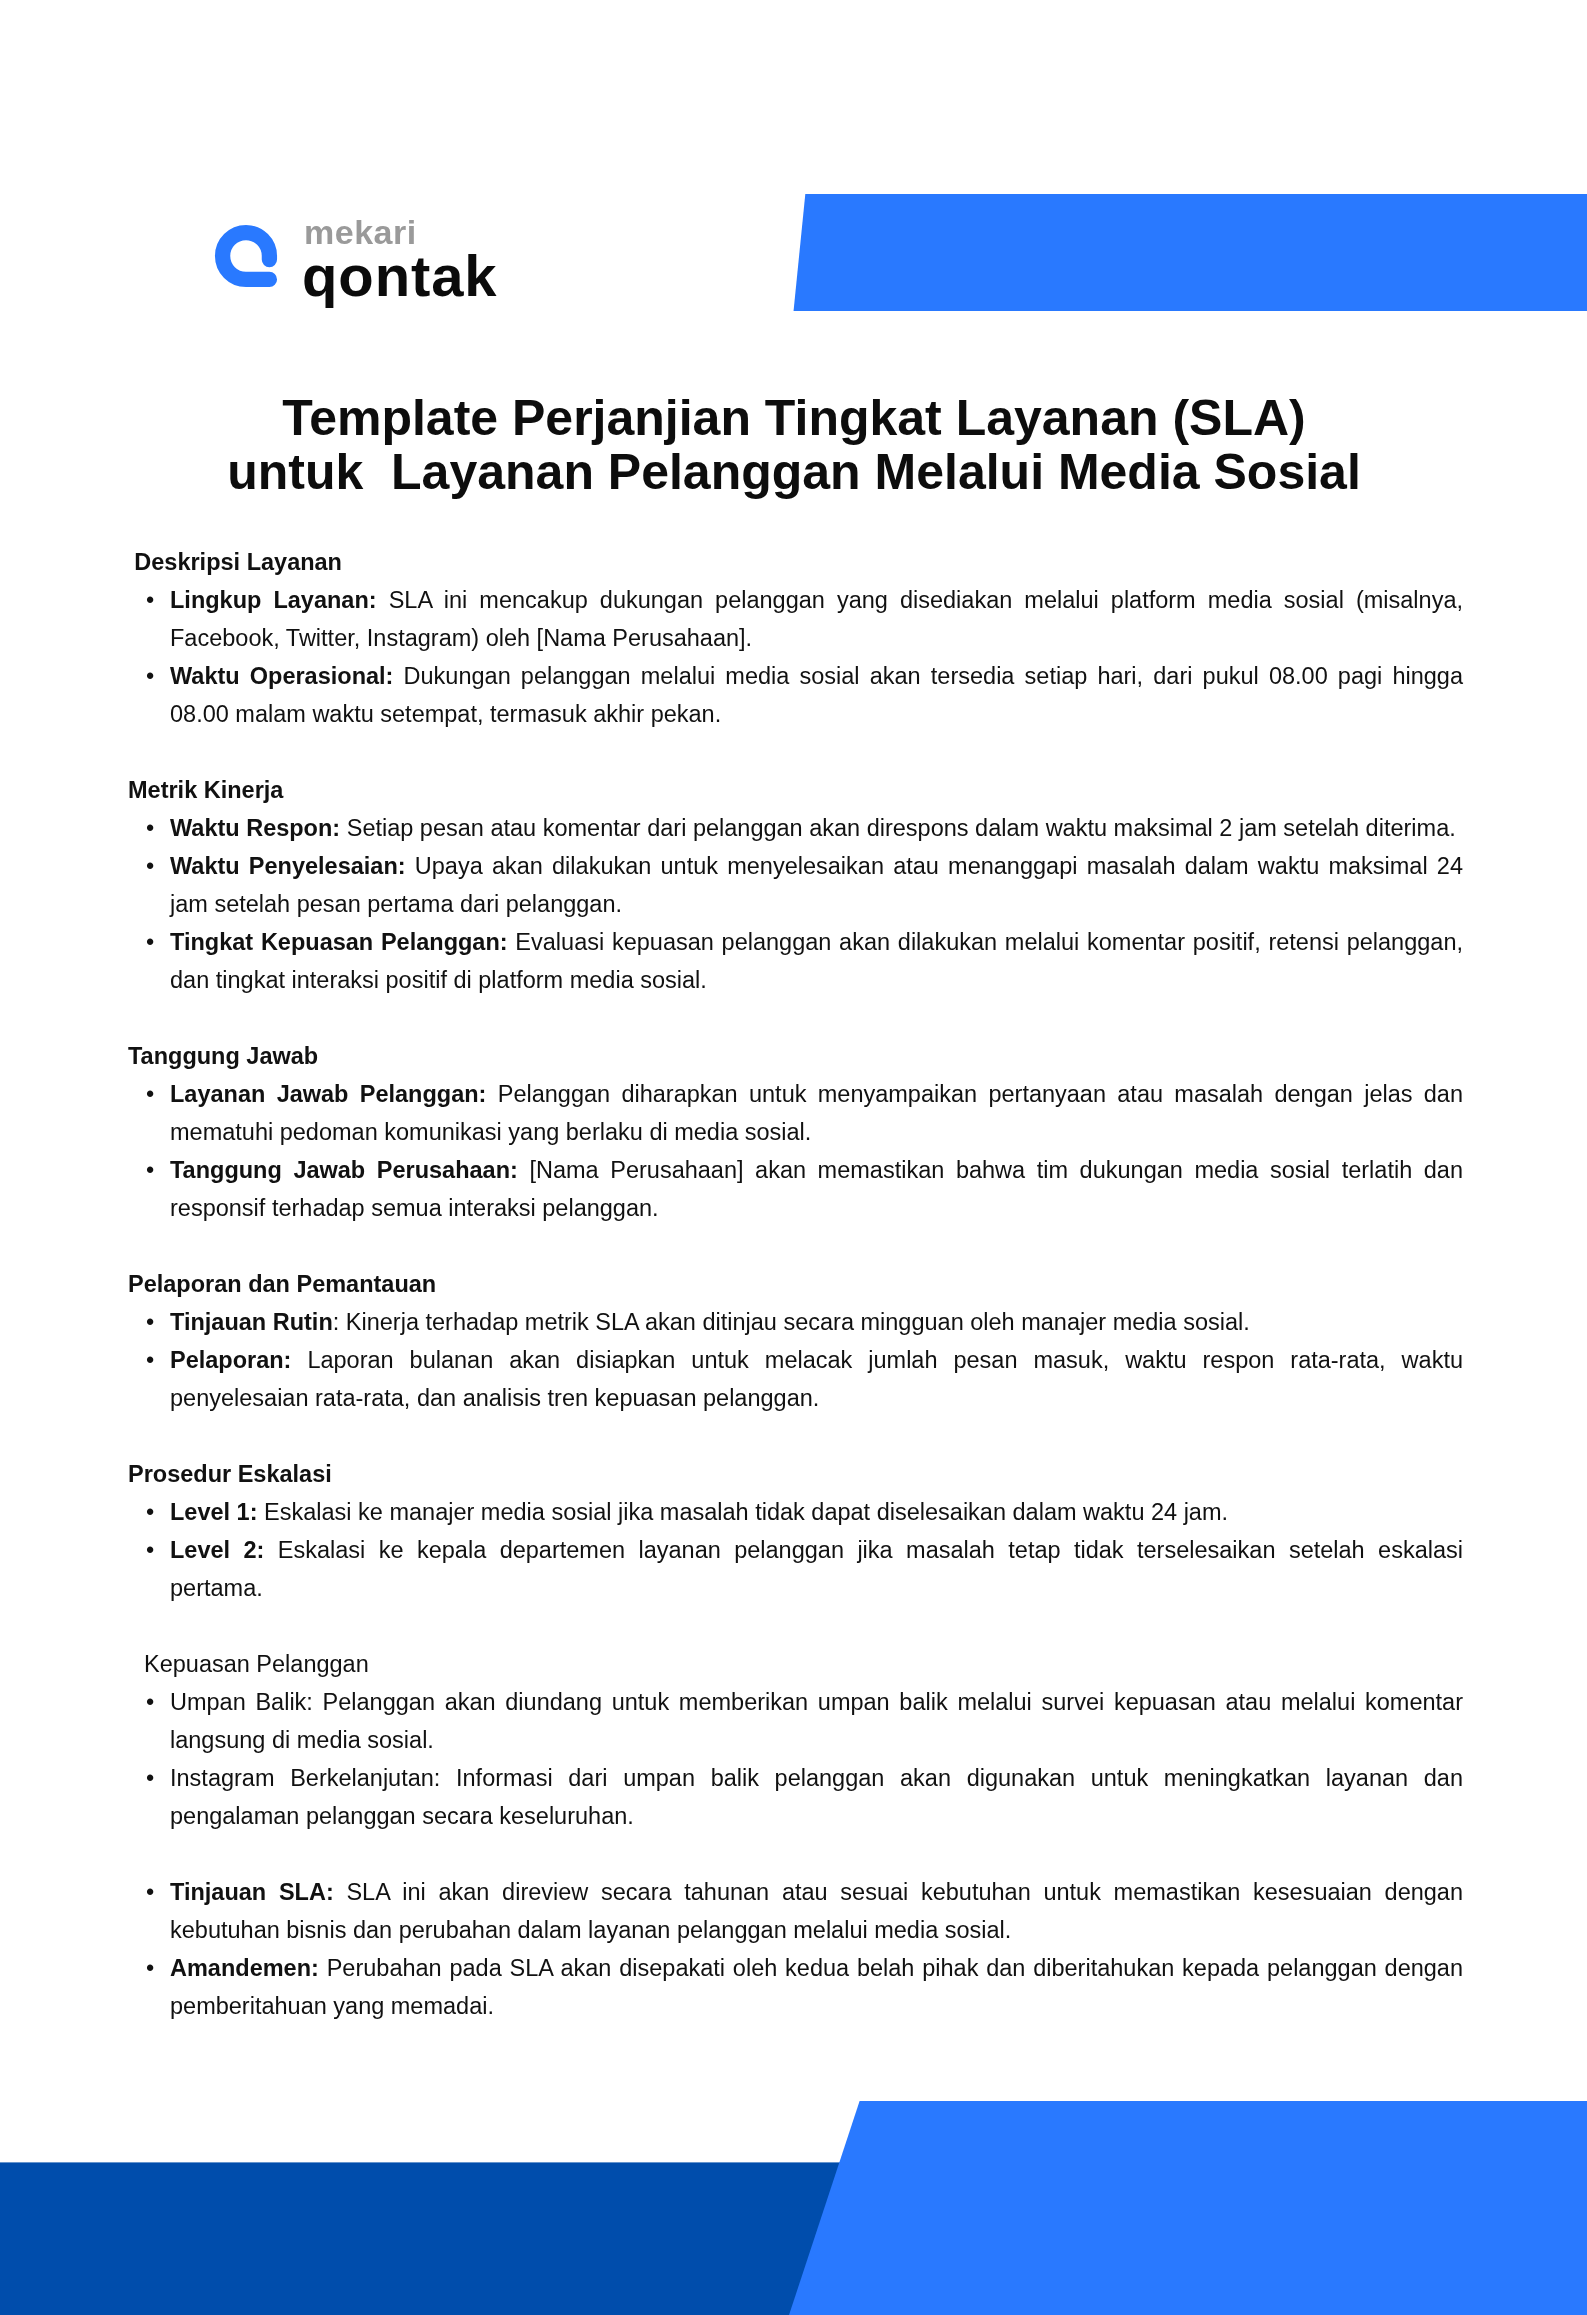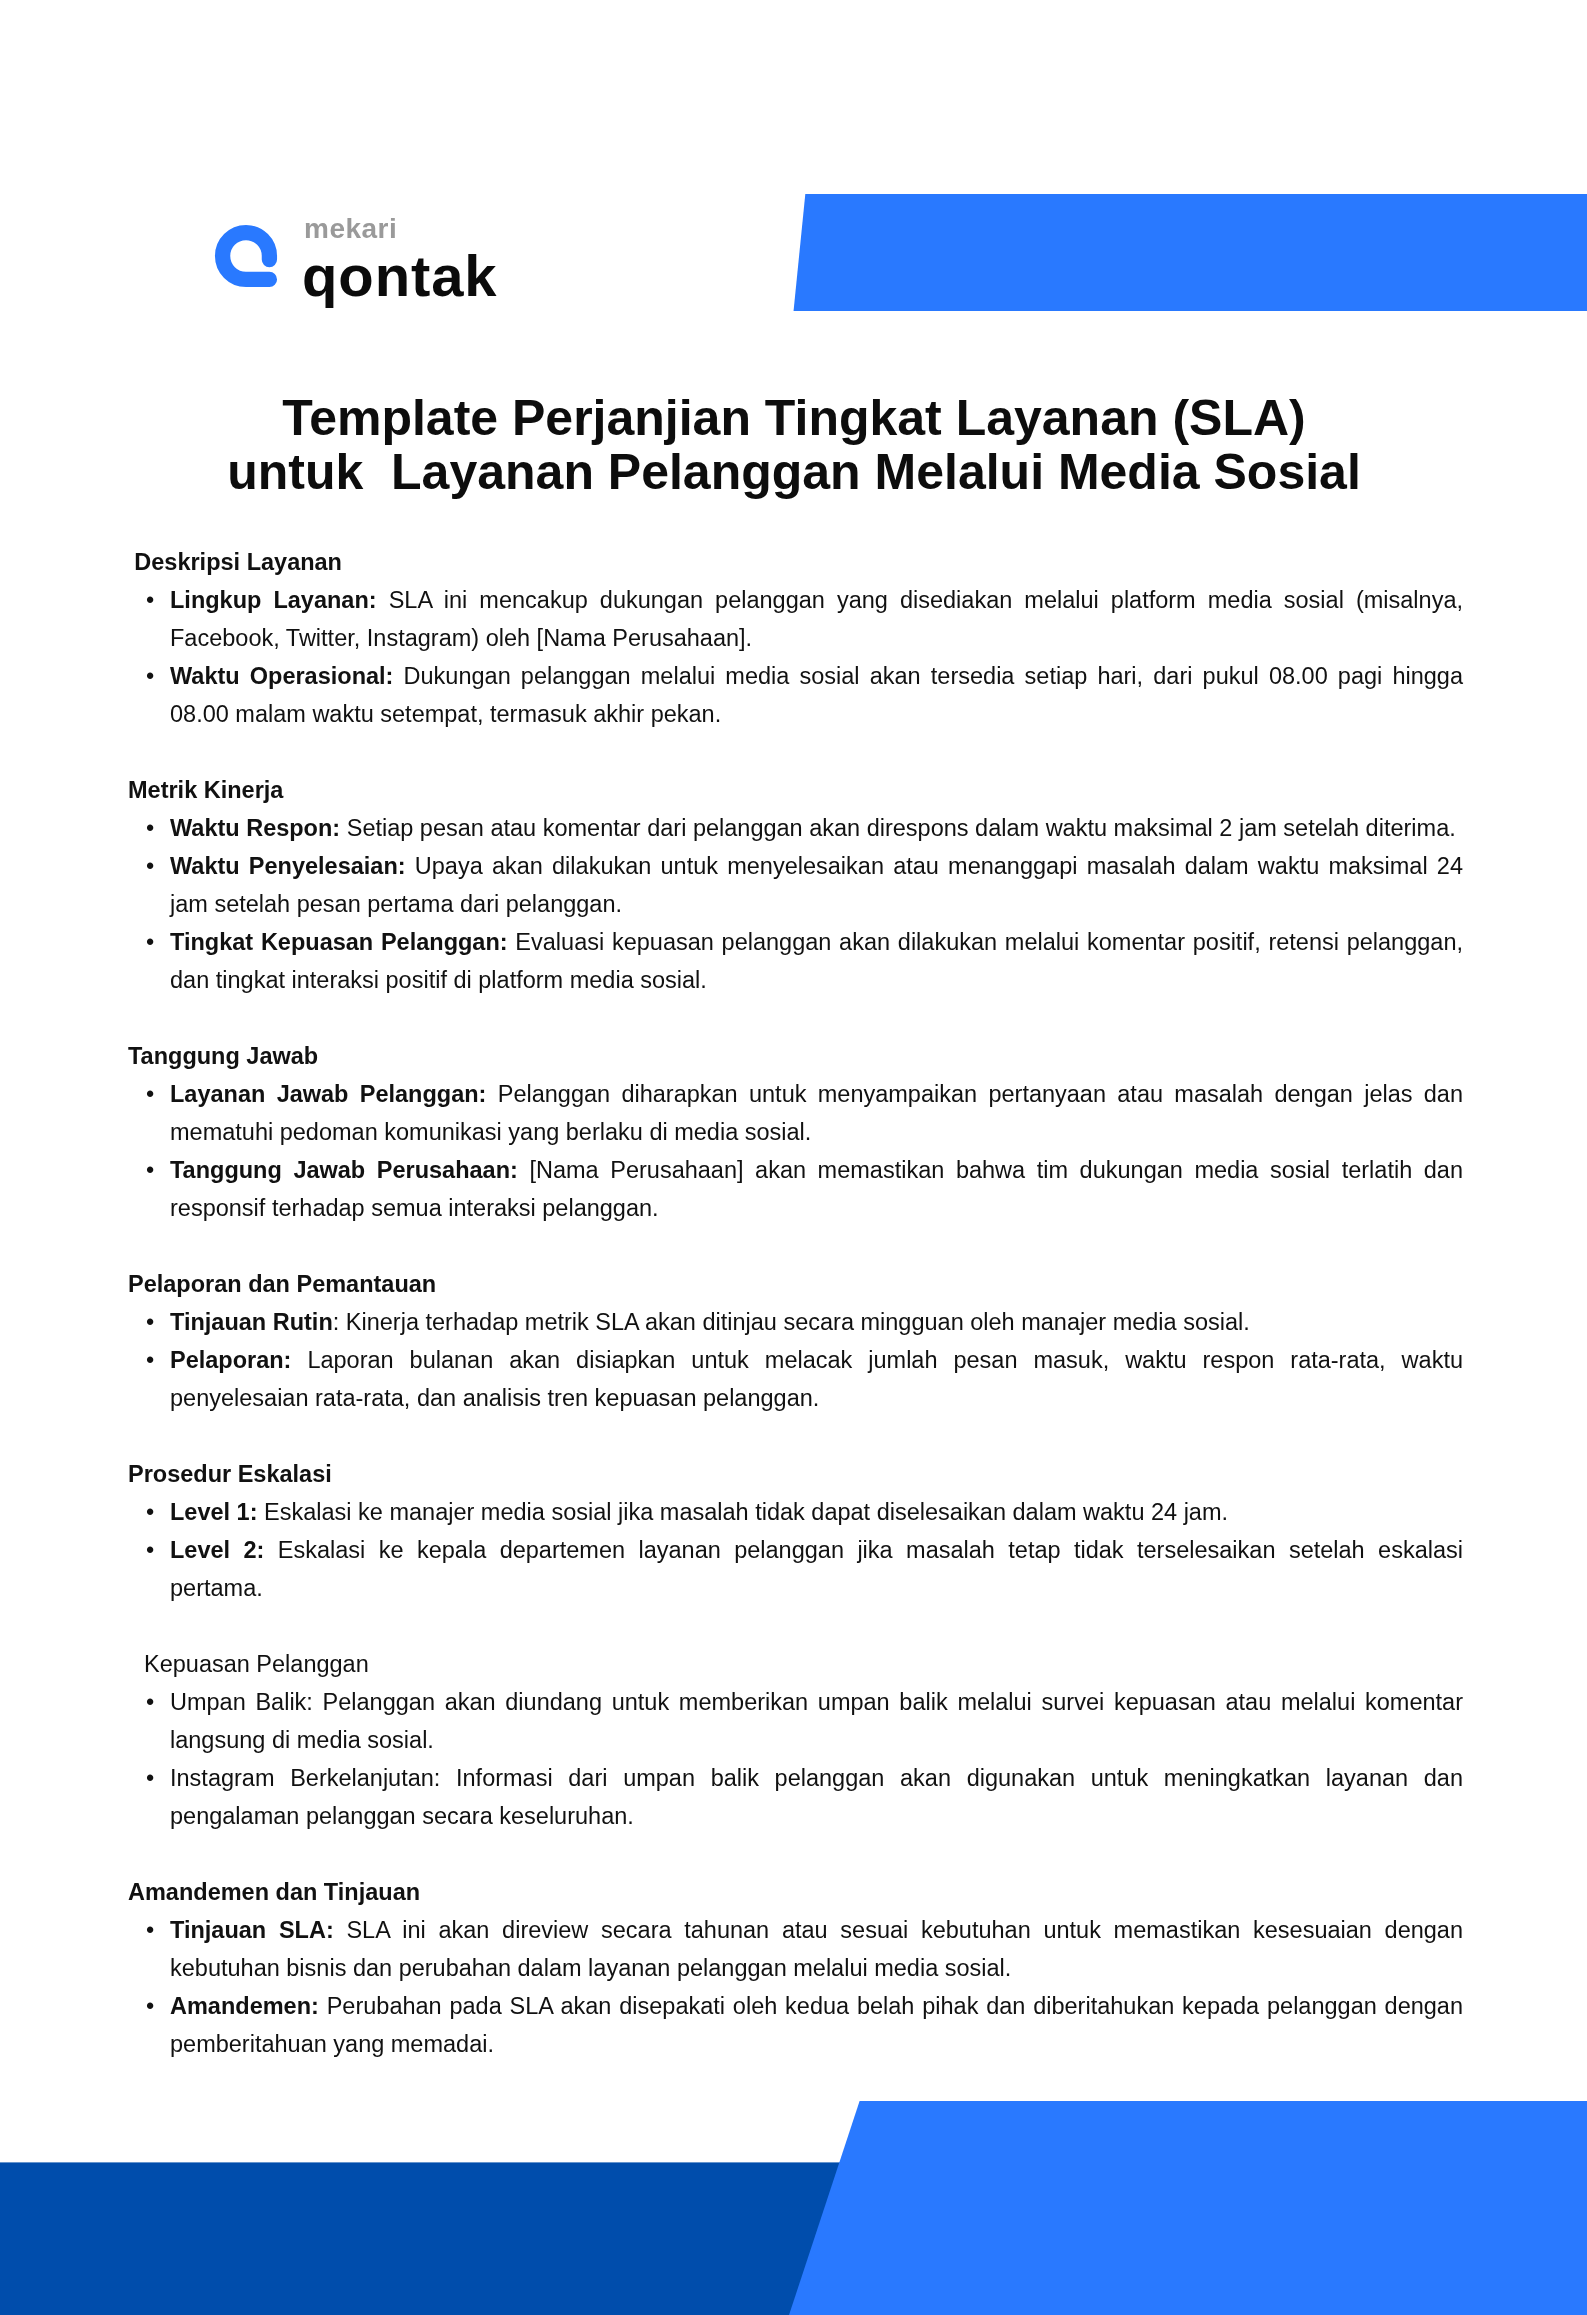--- a/index.html
+++ b/index.html
@@ -4,21 +4,21 @@
 <style>
   html, body { margin:0; padding:0; background:#ffffff; }
   body { width:1588px; height:2316px; position:relative; overflow:hidden;
          font-family:"Liberation Sans", sans-serif; color:#111111; }
 
   .top-band { position:absolute; left:0; top:194px; width:1588px; height:117px; }
   .bottom-band-light { position:absolute; left:0; top:2101px; width:1588px; height:214px; }
 
   .logo { position:absolute; left:210px; top:213px; width:308px; height:100px; }
   .logo-mark { position:absolute; left:0; top:7.2px; width:72px; height:72px; }
-  .logo-mekari { position:absolute; left:94px; top:0px; font-size:28px; font-weight:bold;
+  .logo-mekari { position:absolute; left:94px; top:0px; font-size:34px; font-weight:bold;
                  color:#9a9a9a; letter-spacing:0.5px; }
   .logo-qontak { position:absolute; left:92px; top:29px; font-size:58px; font-weight:bold;
                  color:#0b0b0b; letter-spacing:0.9px; }
 
   .title { position:absolute; left:0; top:391px; width:1588px; text-align:center;
            font-size:50px; font-weight:bold; line-height:54px; color:#0d0d0d; }
   .title-line { display:block; white-space:pre; }
 
   .content { position:absolute; left:128px; top:543px; width:1335px; }
   .section { margin-bottom:38px; }
@@ -100,21 +100,20 @@
 
   <div class="section">
     <div class="section-heading plain">Kepuasan Pelanggan</div>
     <ul class="items">
       <li class="item"><span class="bullet">•</span><span>Umpan Balik: Pelanggan akan diundang untuk memberikan umpan balik melalui survei kepuasan atau melalui komentar langsung di media sosial.</span></li>
       <li class="item"><span class="bullet">•</span><span>Instagram Berkelanjutan: Informasi dari umpan balik pelanggan akan digunakan untuk meningkatkan layanan dan pengalaman pelanggan secara keseluruhan.</span></li>
     </ul>
   </div>
 
   <div class="section">
-    <div class="section-heading">Amandemen dan Tinjauan</div>
     <ul class="items">
       <li class="item"><span class="bullet">•</span><span class="label">Tinjauan SLA:</span><span> SLA ini akan direview secara tahunan atau sesuai kebutuhan untuk memastikan kesesuaian dengan kebutuhan bisnis dan perubahan dalam layanan pelanggan melalui media sosial.</span></li>
       <li class="item"><span class="bullet">•</span><span class="label">Amandemen:</span><span> Perubahan pada SLA akan disepakati oleh kedua belah pihak dan diberitahukan kepada pelanggan dengan pemberitahuan yang memadai.</span></li>
     </ul>
   </div>
 
 </div>
 
 
 </body></html>

